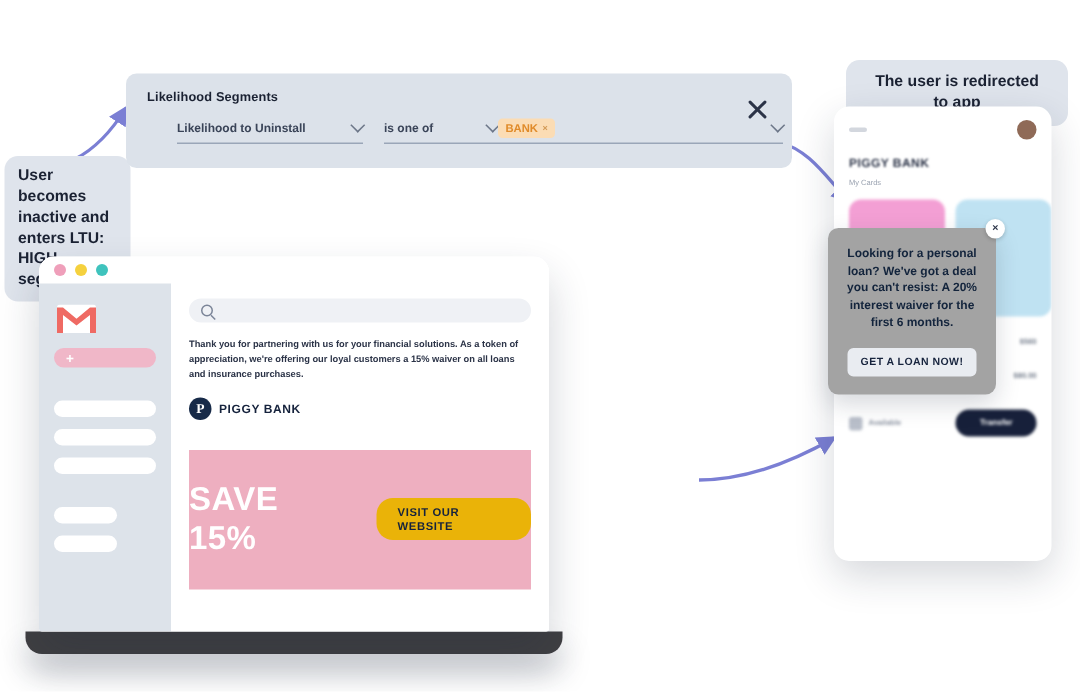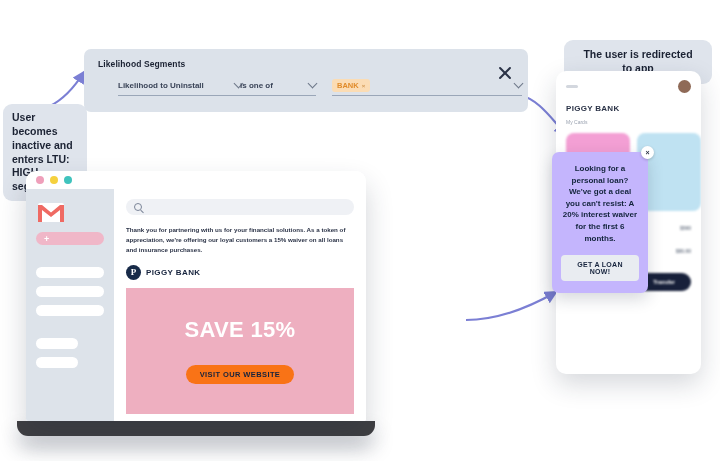--- a/index.html
+++ b/index.html
@@ -44,21 +44,21 @@
   .seg-field {
     position:absolute; top:32px;
     border-bottom: 1px solid #9aa6b8;
     height: 15px;
     display:flex; align-items:flex-start; justify-content:space-between;
   }
   .seg-field .lbl { font-size: 8px; color:#3a4458; font-weight:600; }
   .chev { width:7px; height:7px; border-right:1px solid #6d7789; border-bottom:1px solid #6d7789;
           transform: rotate(45deg); margin-top:-1px; }
   #seg-attribute { left:14px; width: 124px; margin-left: 20px; }
-  #seg-operator  { left: 156px; width: 76px; }
+  #seg-operator  { left: 172px; width: 76px; }
   #seg-value     { left: 248px; width: 190px; border-bottom:1px solid #9aa6b8; }
   #seg-value-tag {
     background:#fbdcb4; color:#e08b2a; font-size:7.5px; font-weight:700;
     border-radius:3px; padding:2px 5px 2px 5px; position:relative; top:-2px;
     display:inline-flex; align-items:center; gap:3px;
   }
   #seg-value-tag .x { font-size:6px; color:#d39a56; }
   #panel-close {
     position:absolute; right:14px; top:15px; width:18px; height:18px; cursor:pointer;
   }
@@ -96,26 +96,26 @@
     height:16px; background:#eff1f5; border-radius:9px;
     display:flex; align-items:center; padding-left:8px; gap:5px;
   }
   #mail-search-icon { width:8px; height:8px; border:1.2px solid #7b8598; border-radius:50%; position:relative; }
   #mail-search-icon::after { content:''; position:absolute; right:-3px; bottom:-2px; width:4px; height:1.2px; background:#7b8598; transform:rotate(45deg); }
   #mail-copy { margin-top:10px; font-size:6.2px; line-height:1.65; color:#2b3347; font-weight:600; }
   #mail-brand { display:flex; align-items:center; gap:5px; margin-top:9px; }
   #mail-brand-logo { width:15px; height:15px; border-radius:50%; background:#172a48; color:#fff; font-size:9px; font-weight:700; display:flex; align-items:center; justify-content:center; font-family:"Liberation Serif", serif; }
   #mail-brand-name { font-size:8px; font-weight:800; color:#16233d; letter-spacing:.4px; }
   #mail-banner {
-    margin-top:8px; height:126px; background:#eeafc0;
-    display:flex; flex-direction:column; align-items:center; justify-content:center; gap:22px;
+    margin-top:20px; height:93px; background:#eeafc0;
+    display:flex; align-items:center; justify-content:center; gap:22px;
   }
   #banner-headline { font-size:22px; font-weight:800; color:#fff; letter-spacing:.3px; }
   #banner-cta {
-    background:#f97316; color:#16233d; font-size:7.5px; font-weight:800;
+    background:#eab308; color:#16233d; font-size:7.5px; font-weight:800;
     border-radius:11px; padding:5px 14px; letter-spacing:.4px;
   }
   #laptop-base {
     width:358px; height:15px; margin-left:-9px; background:#3f3f42;
     border-radius:0 0 11px 11px;
     box-shadow: 0 12px 20px rgba(30,40,60,.28);
   }
 
   
   #phone {
@@ -142,22 +142,22 @@
   .prow-l2 { height:3px; width:34%; background:#d3d7de; border-radius:2px; margin-top:3px; }
   .prow-amt { font-size:5px; font-weight:700; color:#737c8b; }
   #phone-footer { display:flex; align-items:center; justify-content:space-between; padding:0 10px; margin-top:16px; filter: blur(.9px); }
   #phone-foot-left { display:flex; align-items:center; gap:4px; }
   #phone-foot-icon { width:9px; height:9px; border-radius:2px; background:#b9bfca; }
   #phone-foot-label { font-size:5px; color:#8d95a3; font-weight:700; }
   #phone-cta { background:#17203a; color:#fff; font-size:5.5px; font-weight:700; border-radius:10px; padding:6px 16px; }
 
   
   #popup {
-    position:absolute; left:552px; top:152px; width:96px;
-    background:#c4b5fd; border-radius:7px; padding:11px 9px 12px 9px;
+    position:absolute; left:552px; top:152px; width:112px;
+    background:#a3a3a3; border-radius:7px; padding:11px 9px 12px 9px;
     box-shadow: 0 6px 16px rgba(30,40,60,.18);
   }
   #popup-text { font-size:8px; line-height:1.45; color:#13243c; font-weight:600; text-align:center; }
   #popup-text b { font-weight:800; }
   #popup-cta {
     display:block; margin:11px auto 0 auto; background:#e9ecf1; color:#16233d;
     font-size:7px; font-weight:800; letter-spacing:.3px;
     border-radius:4px; padding:6px 9px; text-align:center; width:fit-content;
   }
   #popup-close {

